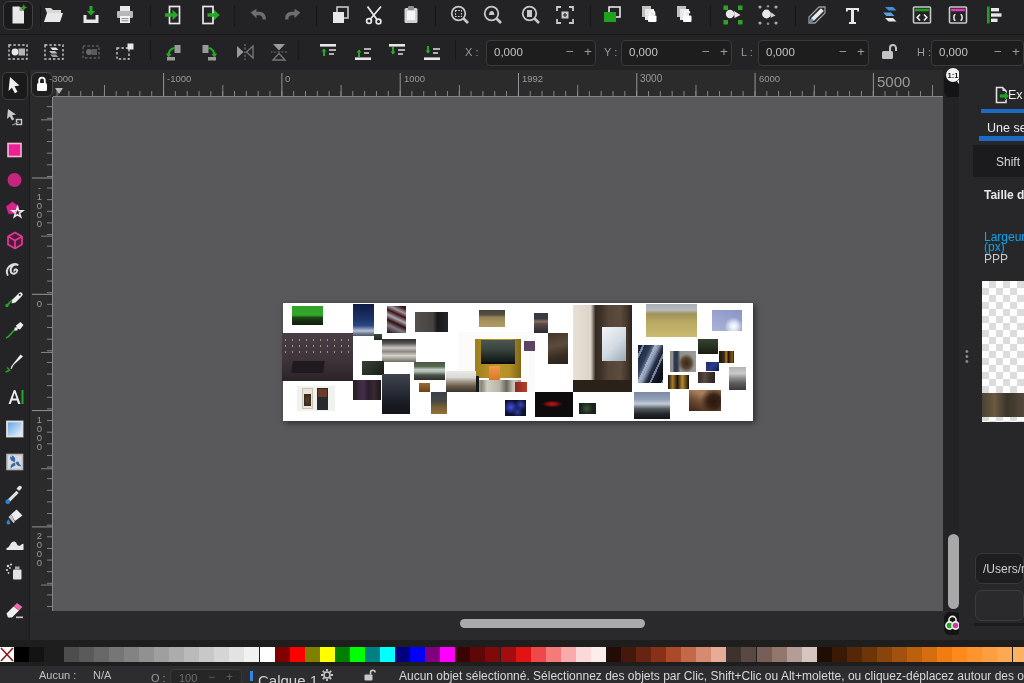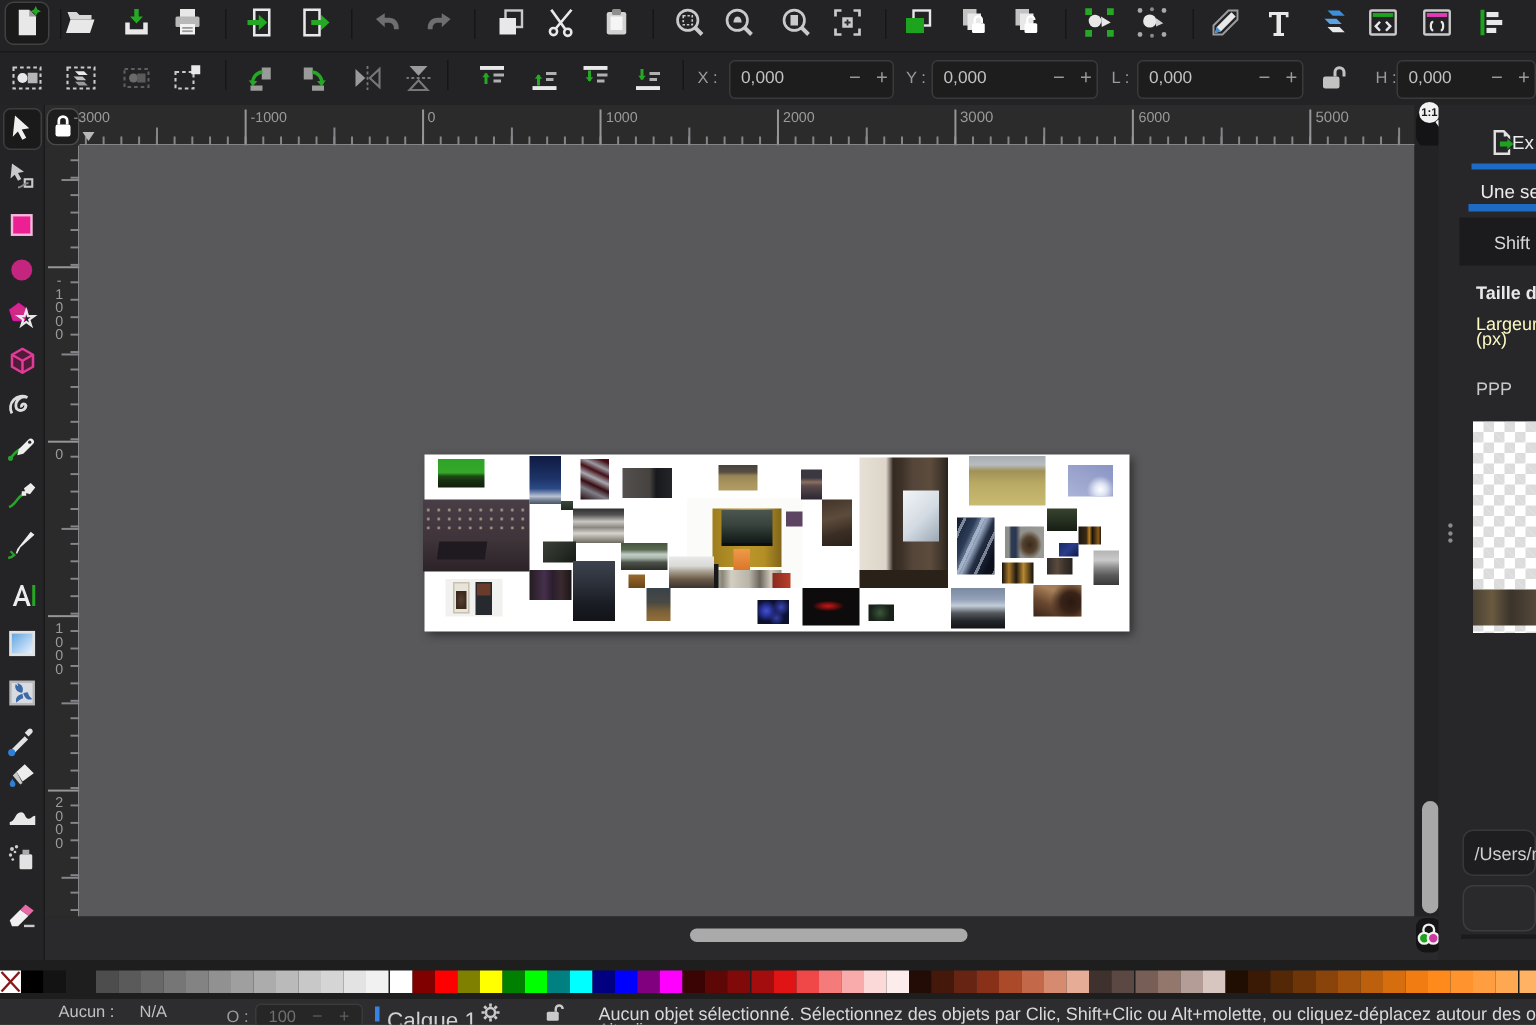--- a/index.html
+++ b/index.html
@@ -253,24 +253,24 @@
     </svg></div>
 <div style="position:absolute;left:53px;top:70px;width:890px;height:27px;background:#2b2b2b">
 <div style="position:absolute;left:0;bottom:0.5px;width:890px;height:6px;background:repeating-linear-gradient(90deg,#85858a 0 1px,transparent 1px 11.83px);background-size:11.83px 100%;background-position:3.6px 0"></div>
 <div style="position:absolute;left:0;bottom:0.5px;width:890px;height:12px;background:repeating-linear-gradient(90deg,#85858a 0 1px,transparent 1px 118.3px);background-size:118.3px 100%;background-position:51px 0"></div>
 <div style="position:absolute;left:0;bottom:0.5px;width:890px;height:24px;background:repeating-linear-gradient(90deg,#96969a 0 1px,transparent 1px 118.3px);background-size:118.3px 100%;background-position:110.1px 0"></div>
 <div style="position:absolute;left:0;bottom:0;width:890px;height:1px;background:#85858a"></div>
 <div style="position:absolute;left:-4px;top:3px;font-size:9.5px;color:#9a9a9a">-3000</div>
 <div style="position:absolute;left:114px;top:3px;font-size:9.5px;color:#9a9a9a">-1000</div>
 <div style="position:absolute;left:232px;top:3px;font-size:9.5px;color:#9a9a9a">0</div>
 <div style="position:absolute;left:351px;top:3px;font-size:9.5px;color:#9a9a9a">1000</div>
-<div style="position:absolute;left:469px;top:3px;font-size:9.5px;color:#9a9a9a">2000</div>
+<div style="position:absolute;left:469px;top:3px;font-size:9.5px;color:#9a9a9a">1992</div>
 <div style="position:absolute;left:587px;top:3px;font-size:10px;color:#9a9a9a">3000</div>
 <div style="position:absolute;left:706px;top:3px;font-size:9.5px;color:#9a9a9a">6000</div>
-<div style="position:absolute;left:824px;top:3px;font-size:10px;color:#9a9a9a">5000</div>
+<div style="position:absolute;left:824px;top:3px;font-size:15px;color:#9a9a9a">5000</div>
 </div>
 <div style="position:absolute;left:55px;top:88px;width:0;height:0;border-left:4px solid transparent;border-right:4px solid transparent;border-top:6px solid #b8b8b8"></div>
 <div style="position:absolute;left:44px;top:99px;width:0;height:0;border-top:4px solid transparent;border-bottom:4px solid transparent;border-left:6px solid #b8b8b8"></div>
 <div style="position:absolute;left:0;top:70px;width:30px;height:577px;background:#242426;border-right:1px solid #1a1a1a"></div>
 <div style="position:absolute;left:2px;top:72px;width:26px;height:28px;background:#1a1a1a;border:1px solid #3e3e3e;border-radius:5px"></div>
 <div style="position:absolute;left:3px;top:74px;width:24px;height:24px"><svg width="24" height="24" viewBox="0 0 24 24">
       <path d="M7 3l9.5 8.5-5 .8 3 5.5-2.6 1.4-3-5.5-3.4 3.4z" fill="#f0f0f0"></path>
     </svg></div>
 <div style="position:absolute;left:3px;top:105px;width:24px;height:24px"><svg width="24" height="24" viewBox="0 0 24 24">
       <path d="M5 4l8 5.5-4 .8 2.2 4-2.2 1.2-2.2-4L4 14z" fill="#c9c9c9"></path>
@@ -457,21 +457,21 @@
         <path d="M10.5 1.5l3.5 3.5h-3.5z" fill="#e0e0e0"></path>
         <path d="M7.5 8h5V5.5L17.5 10l-5 4.5V12h-5z" fill="#1da31d" stroke="#27272a" stroke-width="0.8"></path>
       </svg></div>
 <div style="position:absolute;left:49px;top:18px;font-size:12.5px;color:#ececec;white-space:nowrap">Ex</div>
 <div style="position:absolute;left:22px;top:39px;width:43px;height:4px;background:#1d6bc4"></div>
 <div style="position:absolute;left:28px;top:51px;font-size:12.5px;color:#ececec;white-space:nowrap">Une se</div>
 <div style="position:absolute;left:20px;top:66px;width:45px;height:4.5px;background:#1d6bc4"></div>
 <div style="position:absolute;left:14px;top:75px;width:51px;height:32px;background:#1b1b1d"></div>
 <div style="position:absolute;left:37px;top:85px;font-size:12px;color:#d8d8d8;white-space:nowrap">Shift</div>
 <div style="position:absolute;left:25px;top:118px;font-size:12px;font-weight:bold;color:#e8e8e8;white-space:nowrap">Taille de</div>
-<div style="position:absolute;left:25px;top:141px;font-size:12px;line-height:10px;color:#fef9c3;white-space:nowrap">Largeur<br>(px)</div>
+<div style="position:absolute;left:25px;top:162px;font-size:12px;line-height:10px;color:#0ea5e9;white-space:nowrap">Largeur<br>(px)</div>
 <div style="position:absolute;left:25px;top:182px;font-size:12px;color:#c8c8c8">PPP</div>
 <div style="position:absolute;left:23px;top:211px;width:42px;height:141px;background-color:#fff;background-image:linear-gradient(45deg,#dcdcdc 25%,transparent 25%,transparent 75%,#dcdcdc 75%),linear-gradient(45deg,#dcdcdc 25%,transparent 25%,transparent 75%,#dcdcdc 75%);background-size:14px 14px;background-position:0 0,7px 7px">
 <div style="position:absolute;left:0;top:112px;width:42px;height:24px;background:linear-gradient(90deg,#4a4234,#6a5a40 30%,#3a342a 60%,#55483a)"></div>
 </div>
 <div style="position:absolute;left:16px;top:483px;width:49px;height:31px;background:#1e1e20;border:1px solid #38383a;border-radius:7px"></div>
 <div style="position:absolute;left:24px;top:492px;font-size:12px;color:#d0d0d0;white-space:nowrap">/Users/m</div>
 <div style="position:absolute;left:16px;top:520px;width:49px;height:31px;background:#2a2a2c;border:1px solid #3c3c3e;border-radius:7px"></div>
 </div>
 <div style="position:absolute;left:974px;top:623px;width:50px;height:3px;background:#1b1b1b"></div>
 <div style="position:absolute;left:0;top:640px;width:1024px;height:26px;background:#1e1e1e">

